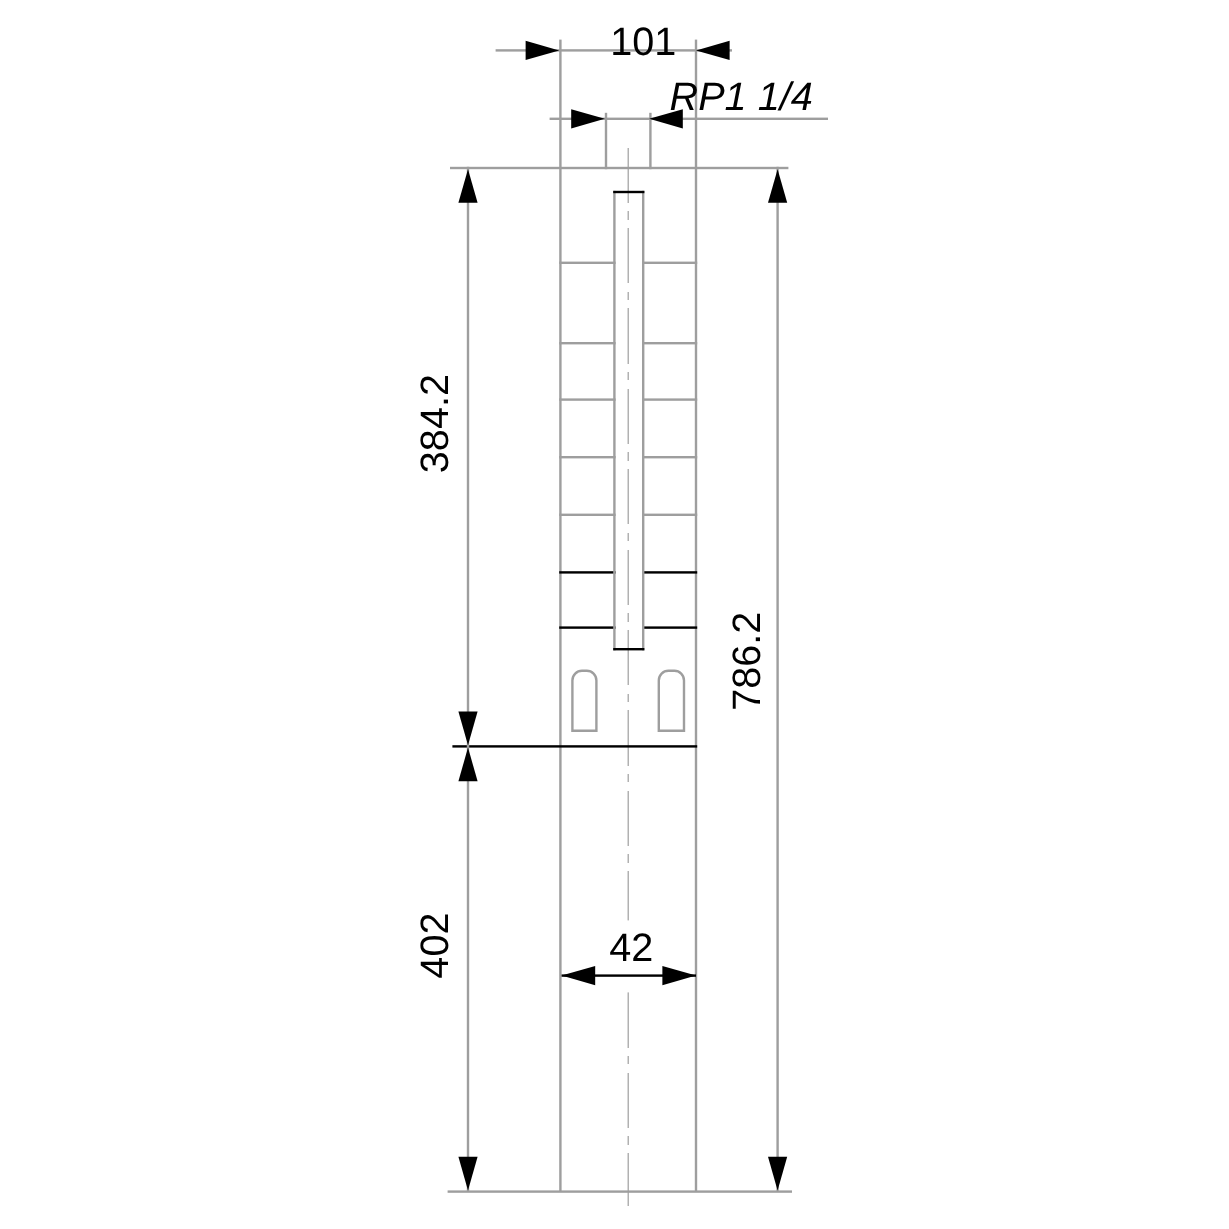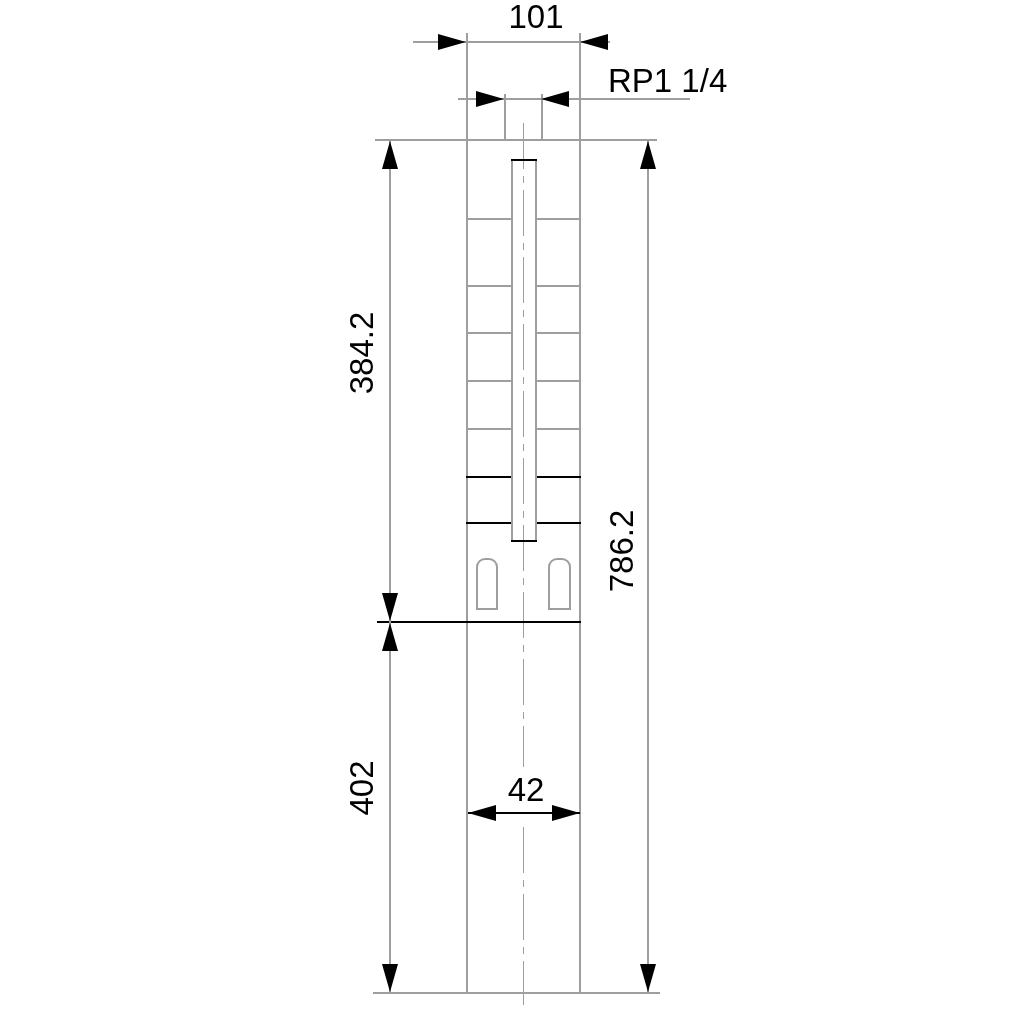--- a/index.html
+++ b/index.html
@@ -59,26 +59,26 @@
   <div class="ln v" style="left:535px;top:159px;height:383px;"></div>
   <div class="ln h blk" style="left:511px;top:159px;width:26px;"></div>
   <div class="ln h blk" style="left:511px;top:540px;width:26px;"></div>
 
   <div class="slot" style="left:476px;top:558px;width:18px;height:48px;"></div>
   <div class="slot" style="left:548px;top:558px;width:19px;height:48px;"></div>
 
   <div class="ln h" style="left:413px;top:41px;width:197px;"></div>
   <div class="arr right" style="left:438px;top:34px;"></div>
   <div class="arr left" style="left:580px;top:34px;"></div>
-  <div class="lbl c" style="left:476px;top:0;width:120px;">101</div>
+  <div class="lbl c" style="left:476px;top:18px;width:120px;">101</div>
 
   <div class="ln h" style="left:458px;top:98px;width:232px;"></div>
   <div class="arr right" style="left:476px;top:91px;"></div>
   <div class="arr left" style="left:541px;top:91px;"></div>
-  <div class="lbl" style="left:608px;top:64px;">RP1 1/4</div>
+  <div class="lbl" style="left:558px;top:64px;font-style:italic;">RP1 1/4</div>
 
   <div class="ln v" style="left:389px;top:139px;height:854px;"></div>
   <div class="arr up" style="left:382px;top:141px;"></div>
   <div class="arr down" style="left:382px;top:593px;"></div>
   <div class="arr up" style="left:382px;top:623px;"></div>
   <div class="arr down" style="left:382px;top:964px;"></div>
   <div class="lbl c rot" style="left:302px;top:336px;width:120px;">384.2</div>
   <div class="lbl c rot" style="left:302px;top:771px;width:120px;">402</div>
 
   <div class="ln v" style="left:647px;top:139px;height:854px;"></div>

